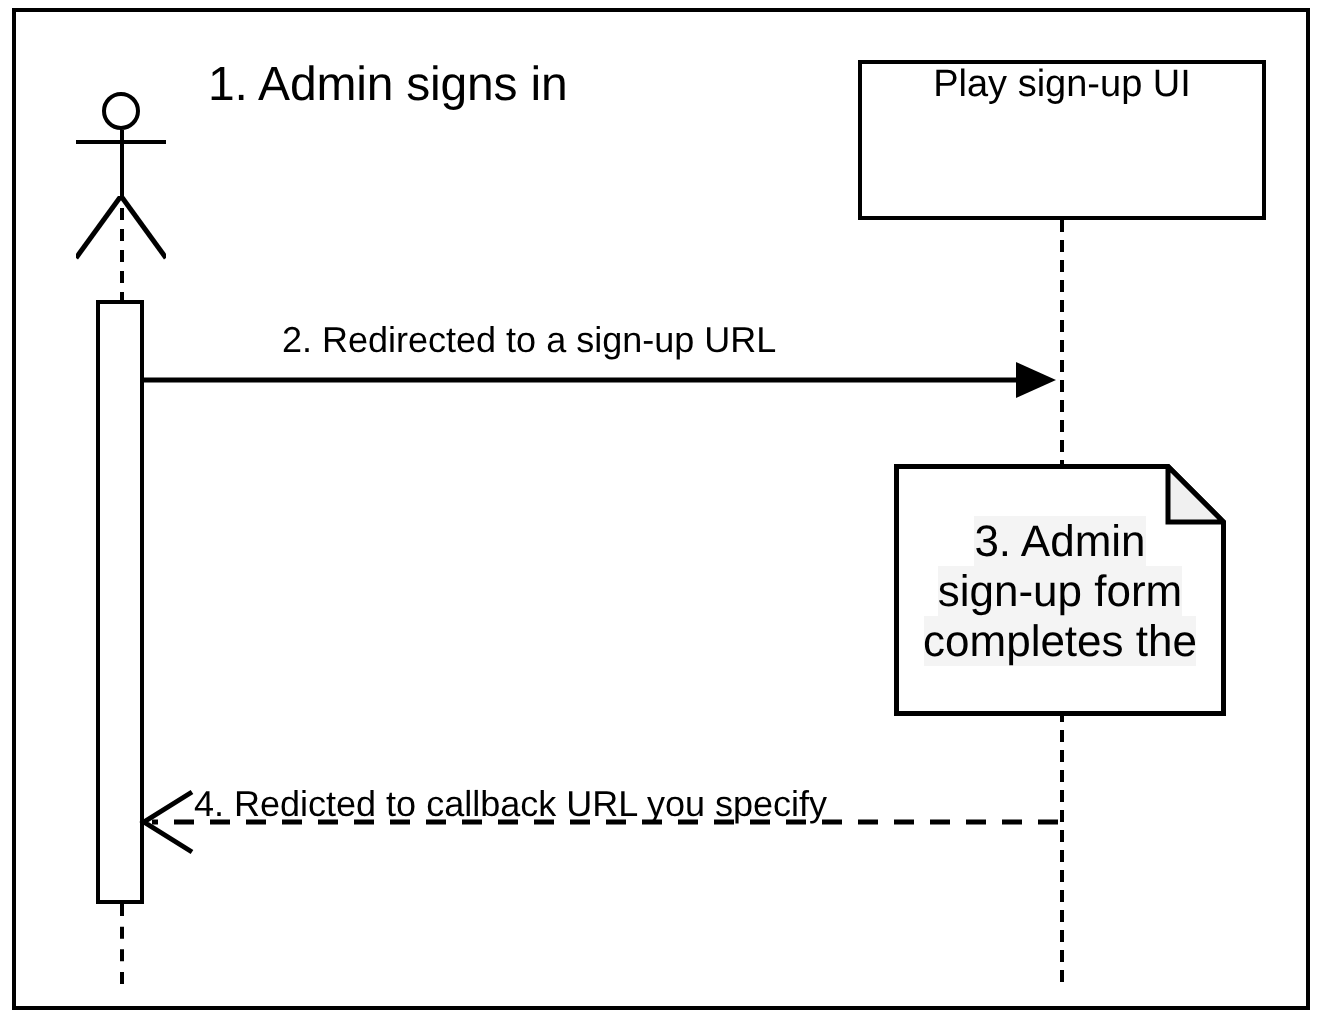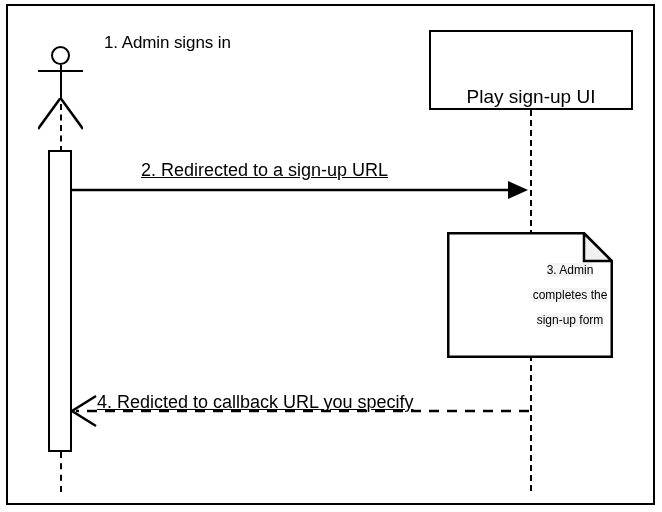--- a/index.html
+++ b/index.html
@@ -24,21 +24,21 @@
     top: 4px;
     width: 649px;
     height: 501px;
     border: 2px solid #000000;
     box-sizing: border-box;
   }
   .diagram-text {
     position: absolute;
     color: #000000;
     font-family: "Liberation Sans", sans-serif;
-    font-size: 17px;
+    font-size: 24px;
     line-height: 25px;
     white-space: pre;
     letter-spacing: -0.1px;
   }
   
   #actor-head {
     position: absolute;
     left: 51px;
     top: 46px;
     width: 19px;
@@ -112,21 +112,21 @@
   #play-box {
     position: absolute;
     left: 429px;
     top: 30px;
     width: 204px;
     height: 80px;
     border: 2.5px solid #000000;
     background: #ffffff;
     box-sizing: border-box;
     display: flex;
-    align-items: flex-end;
+    align-items: flex-start;
     justify-content: center;
   }
   #play-box-label {
     font-family: "Liberation Sans", sans-serif;
     font-size: 19px;
     color: #000000;
     white-space: pre;
   }
   
   #note {
@@ -141,36 +141,34 @@
     left: 0;
     top: 0;
   }
   #note-text {
     position: absolute;
     left: 0;
     top: 26px;
     width: 166px;
     text-align: center;
     font-family: "Liberation Sans", sans-serif;
-    font-size: 12px;
+    font-size: 22px;
     line-height: 25px;
     color: #000000;
-    padding-left: 40px;
   }
   #note-text span {
     background: #f4f4f4;
   }
   
   .msg-label {
     position: absolute;
     font-family: "Liberation Sans", sans-serif;
     font-size: 18px;
     color: #000000;
     white-space: pre;
-    text-decoration: underline;
   }
   .msg-svg {
     position: absolute;
     left: 0;
     top: 0;
     pointer-events: none;
   }
 </style>
 </head>
 <body>
@@ -207,22 +205,22 @@
   </svg>
   <div class="msg-label" style="left:141px; top:160px;">2. Redirected to a sign-up URL</div>
 
   <div id="note">
     <svg width="166" height="126" viewBox="0 0 166 126">
       <path d="M 1.25,1.25 L 137,1.25 L 164.75,29 L 164.75,124.75 L 1.25,124.75 Z" fill="#ffffff" stroke="#000000" stroke-width="2.5" stroke-linejoin="miter"></path>
       <path d="M 137,1.25 L 137,29 L 164.75,29 Z" fill="#f0f0f0" stroke="#000000" stroke-width="2.5" stroke-linejoin="miter"></path>
     </svg>
     <div id="note-text">
       <div><span>3. Admin</span></div>
+      <div><span>sign-up form</span></div>
       <div><span>completes the</span></div>
-      <div><span>sign-up form</span></div>
     </div>
   </div>
 
   <svg class="msg-svg" width="662" height="512">
     <line x1="529" y1="411" x2="76" y2="411" stroke="#000000" stroke-width="2.5" stroke-dasharray="10,8"></line>
     <polyline points="96,396 72,411 96,426" fill="none" stroke="#000000" stroke-width="2.5" stroke-linecap="butt" stroke-linejoin="miter"></polyline>
   </svg>
   <div class="msg-label" style="left:97px; top:392px;">4. Redicted to callback URL you specify</div>
 
 </div>

